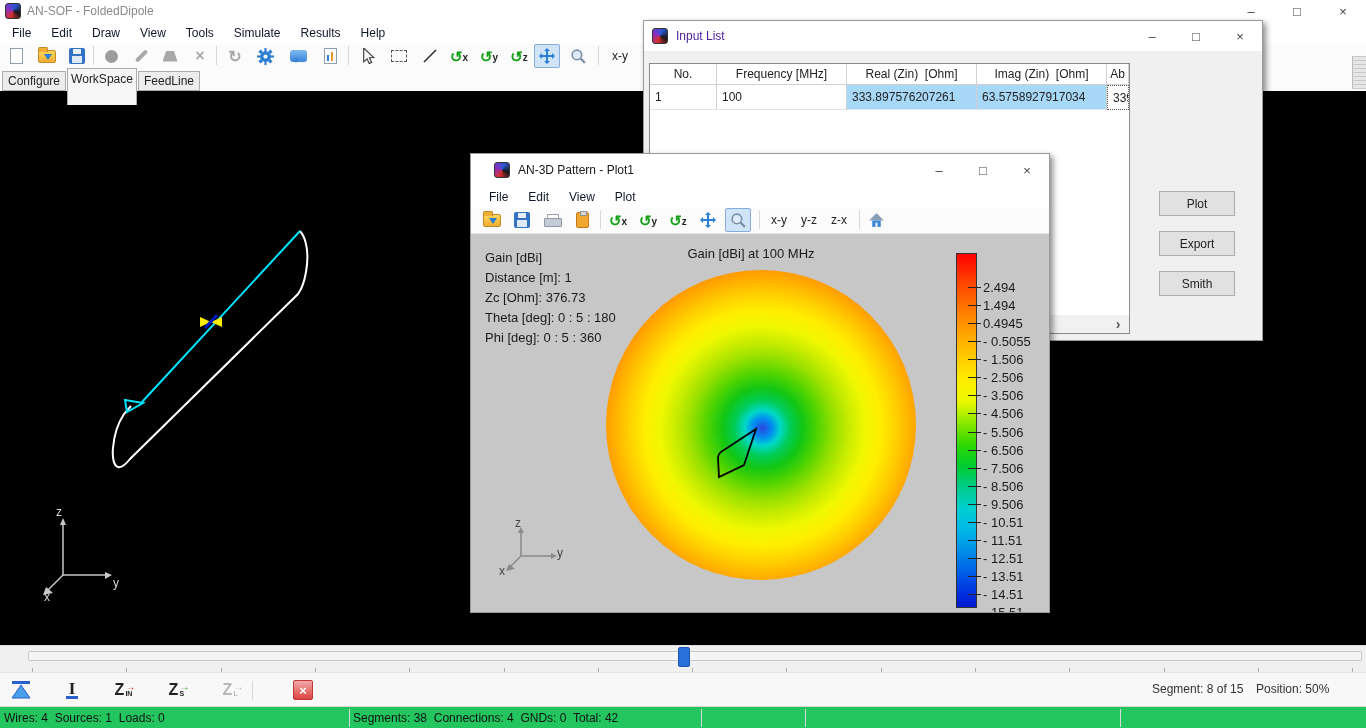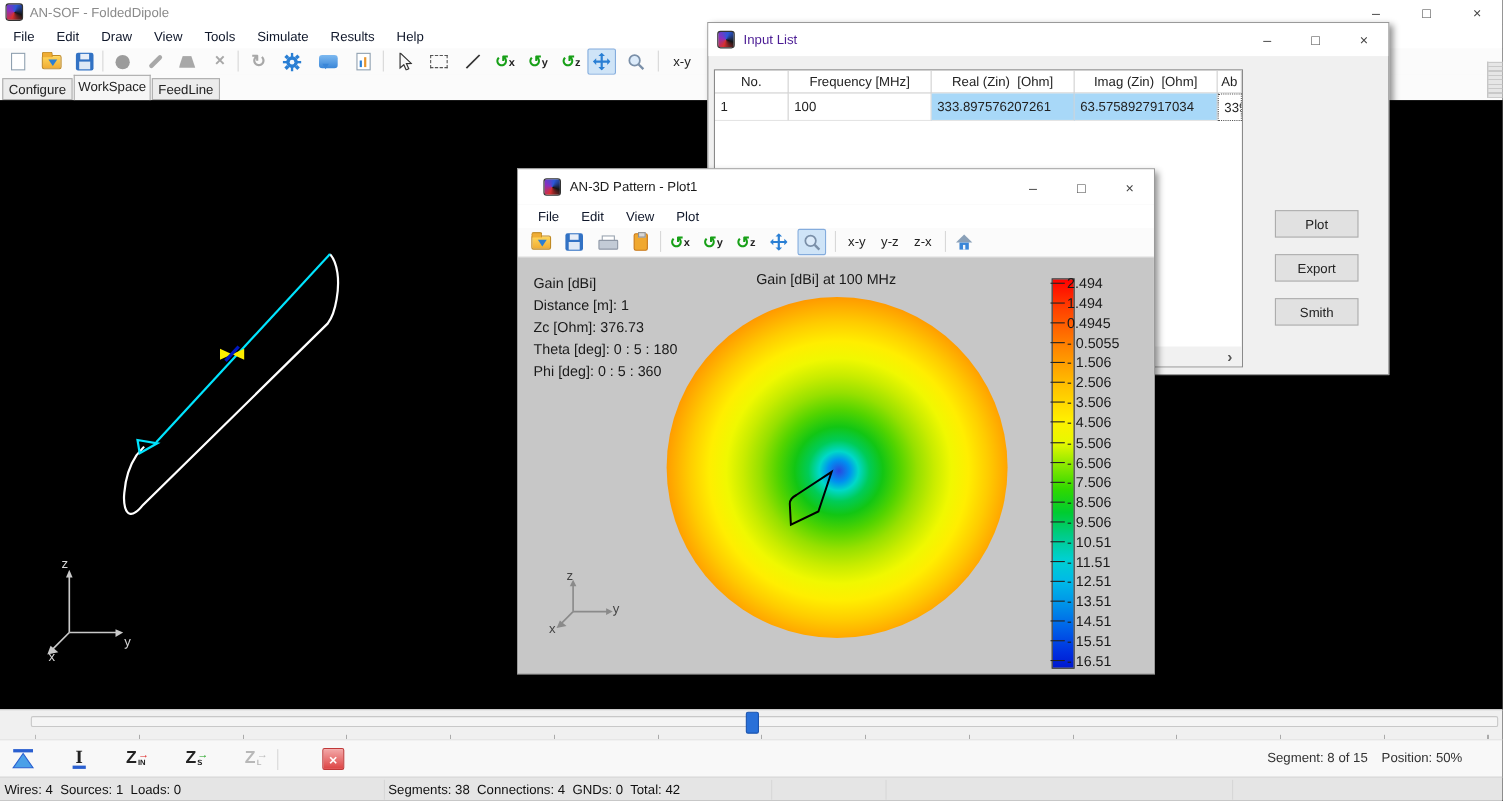--- a/index.html
+++ b/index.html
@@ -23,39 +23,39 @@
   .mw-titlebar .wbtn { width:46px; height:22px; }
   .mw-menubar { position:absolute; left:0; top:22px; width:1366px; height:22px; background:#fff; display:flex; align-items:center; padding-left:2px; }
   .menu-item { padding:0 10px; line-height:22px; color:#0f172a; }
   .mw-toolbar { position:absolute; left:0; top:44px; width:1366px; height:24px; background:#fbfbfb; }
   .titem { position:absolute; top:1px; width:22px; height:22px; display:flex; align-items:center; justify-content:center; }
   .tsep { position:absolute; top:2px; width:1px; height:19px; background:#d8d8d8; }
   .tool-hl { background:#cfe4f7; border:1px solid #84acdd; border-radius:2px; }
   .mw-tabstrip { position:absolute; left:0; top:68px; width:1366px; height:23px; background:#fbfbfb; }
   .tab { position:absolute; text-align:center; border:1px solid #acacac; background:#ececec; font-size:12px; }
   .tab.inactive { top:3px; height:20px; line-height:18px; }
-  .tab.active { top:0; height:23px; line-height:21px; background:#f6f6f6; border-bottom:none; z-index:2; }
+  .tab.active { top:0; height:37px; line-height:21px; background:#f6f6f6; border-bottom:none; z-index:2; }
 
   
   .mw-workspace { position:absolute; left:0; top:91px; width:1366px; height:554px; background:#000; }
   .ws-axis-label { position:absolute; color:#d8d8d8; font-size:12px; }
 
   .grip { position:absolute; left:1352px; top:56px; width:14px; height:33px; background:#e6e6e6; border-left:1px solid #bdbdbd;
     background-image:repeating-linear-gradient(0deg,#c9c9c9 0 1px,transparent 1px 4px); }
 
   
   .mw-sliderbar { position:absolute; left:0; top:645px; width:1366px; height:27px; background:#f0f0f0; border-top:1px solid #e0e0e0; }
   .slider-track { position:absolute; left:28px; top:5px; width:1334px; height:10px; background:#f5f5f5; border:1px solid #c8c8c8; border-radius:2px; }
   .slider-thumb { position:absolute; left:678px; top:1px; width:12px; height:20px; background:#2970d8; border:1px solid #1c55b0; border-radius:2px; }
   .slider-ticks { position:absolute; left:32px; top:22px; width:1322px; height:4px;
     background:repeating-linear-gradient(90deg,#aaa 0 1px,transparent 1px 94.3px); }
   .mw-bottombar { position:absolute; left:0; top:672px; width:1366px; height:34px; background:#f8f8f8; border-top:1px solid #e2e2e2; }
   .bitem { position:absolute; top:4px; height:26px; display:flex; align-items:center; justify-content:center; }
   .bb-text { position:absolute; top:9px; font-size:12px; color:#333; }
-  .mw-statusbar { position:absolute; left:0; top:706px; width:1366px; height:22px; background:#e5e5e5; border-top:1px solid #d7d7d7; }
+  .mw-statusbar { position:absolute; left:0; top:706px; width:1366px; height:22px; background:#22c55e; border-top:1px solid #d7d7d7; }
   .sb-text { position:absolute; top:4px; font-size:12px; color:#111; white-space:pre; }
   .sb-sep { position:absolute; top:2px; width:1px; height:18px; background:#d7d7d7; }
 
   
   .i-newdoc { width:13px; height:16px; background:#fff; border:1px solid #8fa0b0; }
   .i-folder { position:relative; width:18px; height:13px; background:linear-gradient(#ffd65a,#f0ad34); border:1px solid #c08a24; border-radius:2px; }
   .i-folder::before { content:""; position:absolute; left:-1px; top:-4px; width:8px; height:4px; background:#f0ad34; border:1px solid #c08a24; border-bottom:none; border-radius:2px 2px 0 0; }
   .i-folder::after { content:""; position:absolute; left:5px; top:3px; border:4px solid transparent; border-top:6px solid #2a7fd4; }
   .i-save { position:relative; width:16px; height:16px; background:#3272c4; border-radius:2px; }
   .i-save::before { content:""; position:absolute; left:4px; top:1px; width:8px; height:5px; background:#e8eef8; }
@@ -118,21 +118,21 @@
     background:radial-gradient(circle at 50.5% 51%,
       #2a46e0 0%, #0090f0 4.5%, #00d8c8 8%, #00cc58 12.5%, #12c614 18%,
       #52d400 25%, #96e000 32%, #c8ec00 39%, #f0f800 46%, #ffee00 53%,
       #ffcc00 61%, #ffa400 69%, #ff7c00 77%, #fc5000 85%, #ee3000 93%, #dd2200 100%); }
   .pw-axis-label { position:absolute; font-size:12px; color:#444; }
   .cbar { position:absolute; left:485px; top:19px; width:21px; height:355px; border:1px solid #333;
     background:linear-gradient(180deg,
       #ff0000 0%, #ff4400 8%, #ff8800 18%, #ffc400 28%, #ffee00 36%, #e8f800 42%,
       #88e800 48%, #30d800 54%, #00cc30 60%, #00cc88 66%, #00d0d0 72%, #00b8e8 78%,
       #0090e8 84%, #0060e8 90%, #0030e0 96%, #0018d0 100%); }
-  .cbar-label { position:absolute; left:499px; font-size:13px; color:#1a1a1a; white-space:pre; }
+  .cbar-label { position:absolute; left:512px; font-size:13px; color:#1a1a1a; white-space:pre;margin-top:30px; }
   .cbar-label::before { content:""; position:absolute; left:-15px; top:7px; width:13px; height:1px; background:#222; }
 </style>
 </head>
 <body>
 
 <div id="screen">
 
   <div class="mw-titlebar">
     <div class="app-icon"></div>
     <span class="ttl">AN-SOF - FoldedDipole</span>

